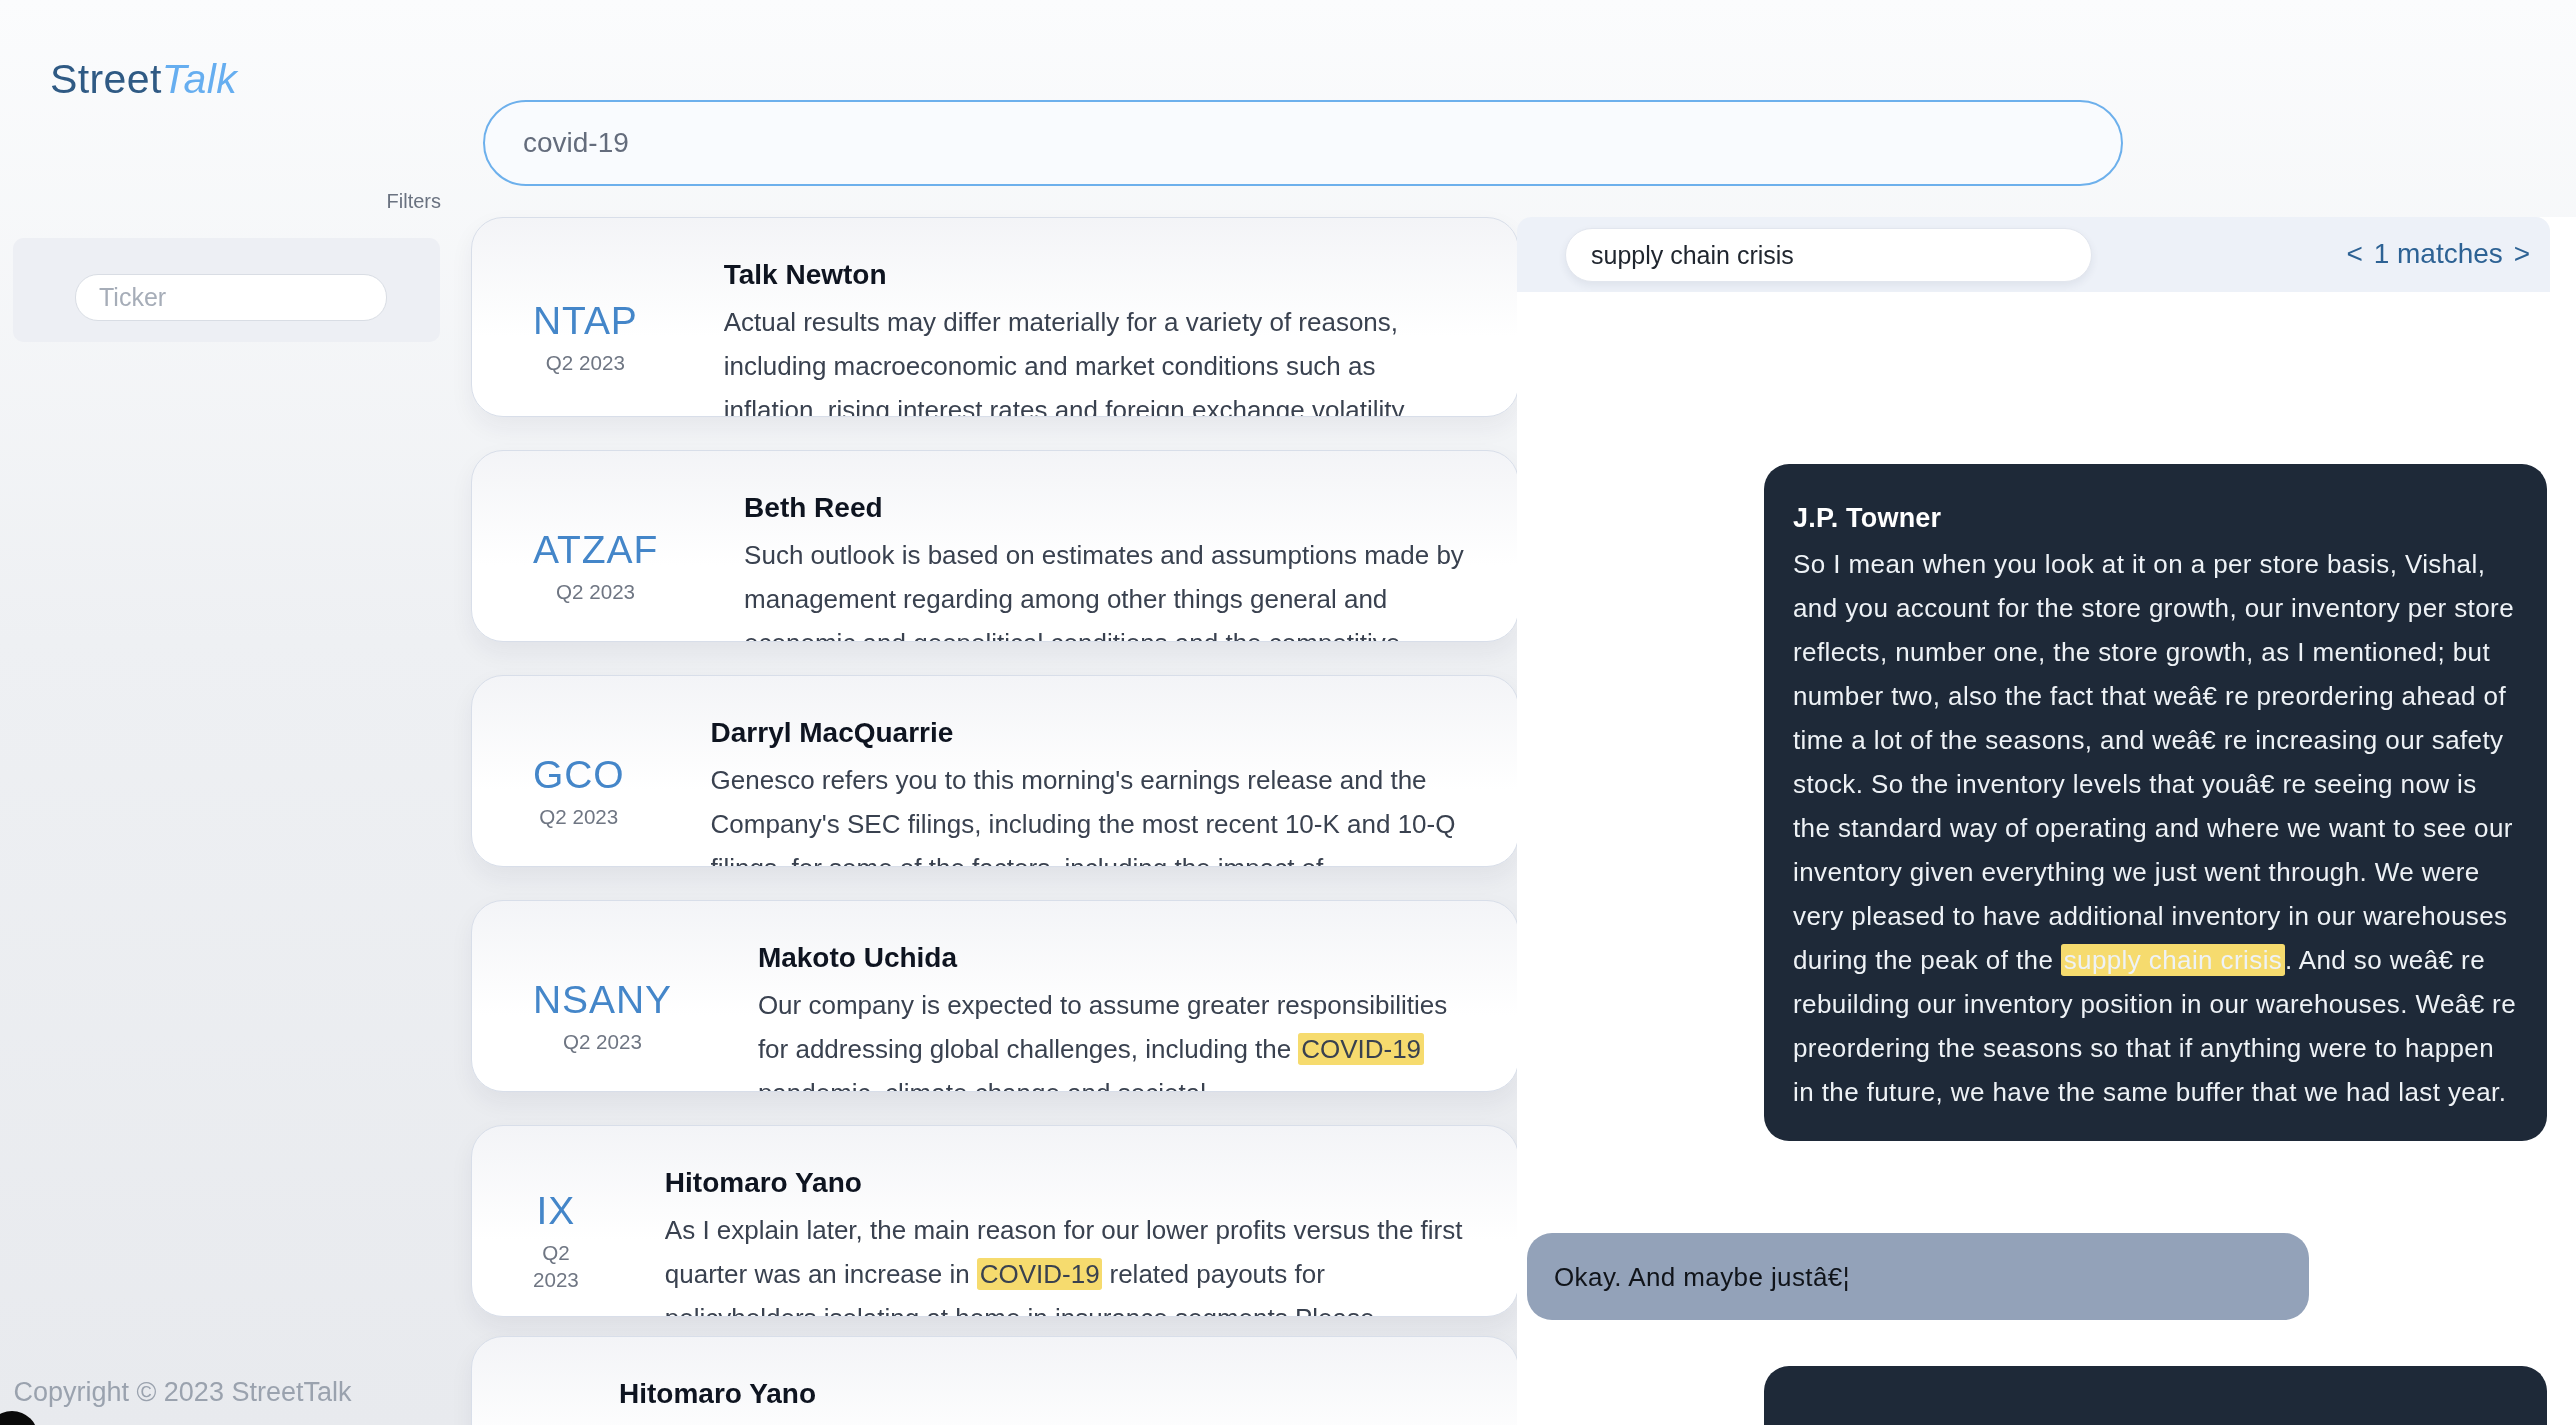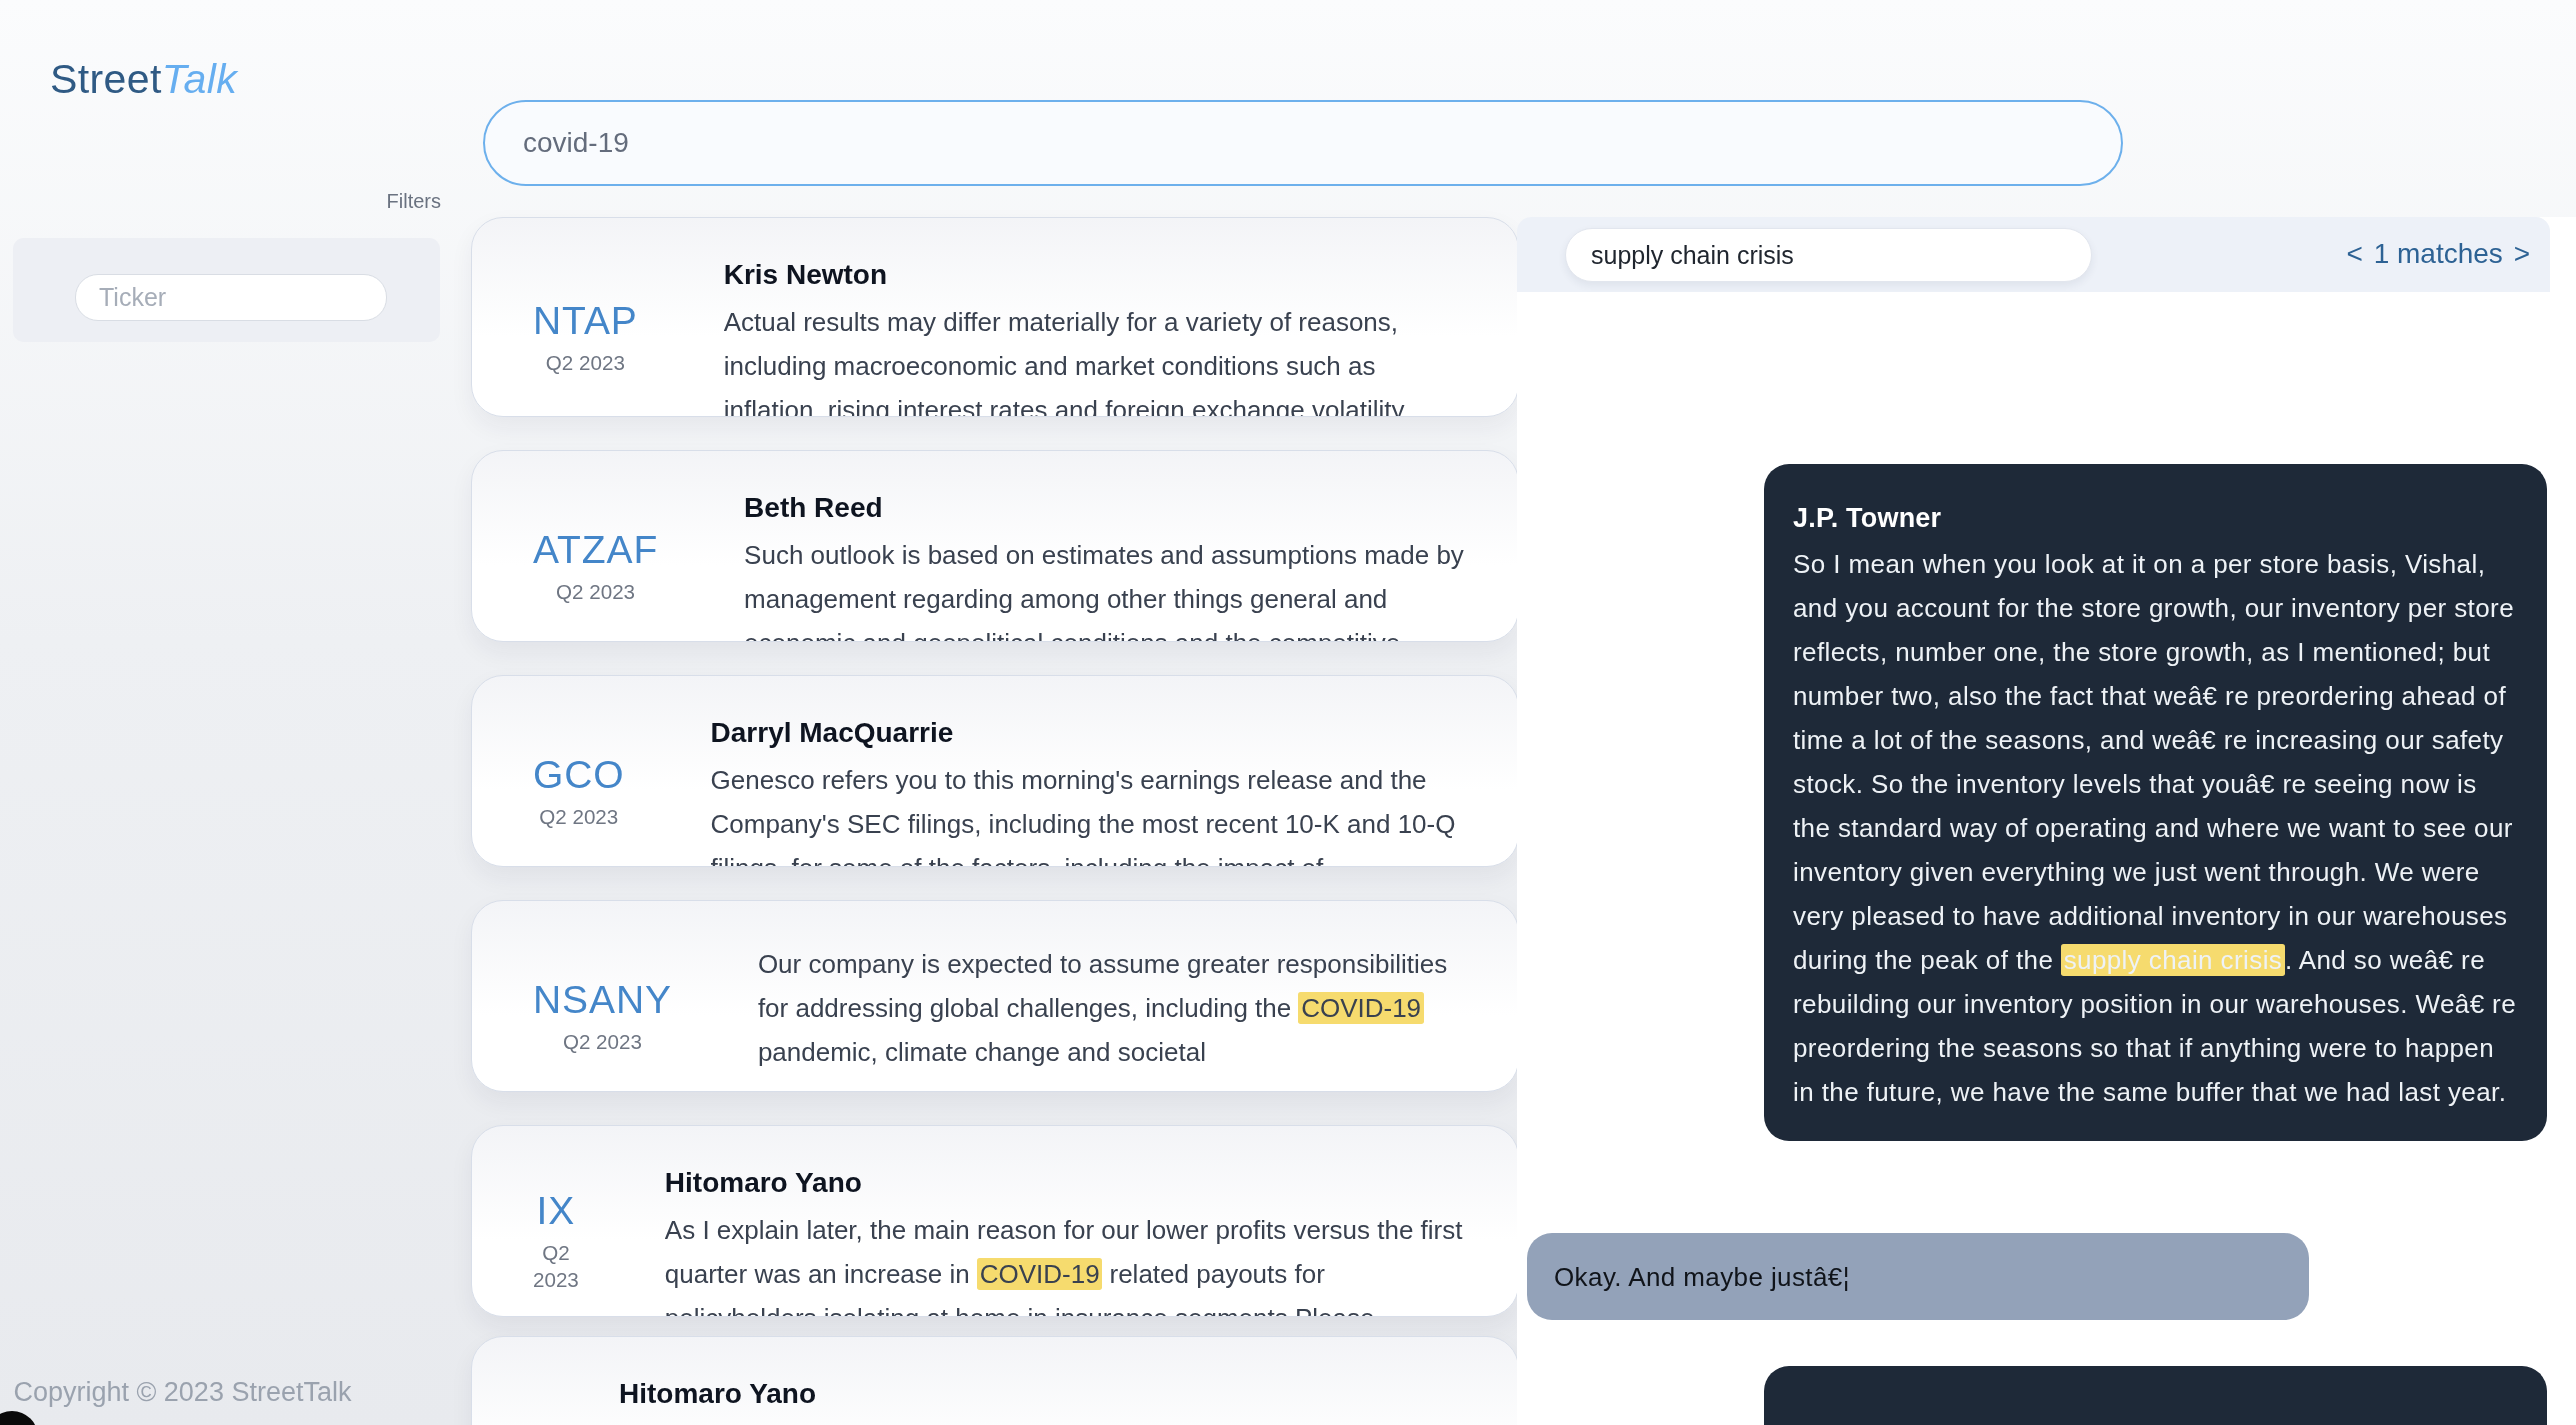--- a/index.html
+++ b/index.html
@@ -91,21 +91,21 @@
   <input class="ticker-input" type="text" placeholder="Ticker" style="">
 
   <input class="main-search" type="text" value="covid-19" style="">
 
   <div class="card c1">
     <div class="card-left">
       <div class="card-ticker">NTAP</div>
       <div class="card-quarter">Q2 2023</div>
     </div>
     <div class="card-text">
-      <div class="card-speaker">Kris Newton</div>
+      <div class="card-speaker">Talk Newton</div>
       <div class="card-snippet"><span>Actual results may differ materially for a variety of reasons, including macroeconomic and market conditions such as inflation, rising interest rates and foreign exchange volatility,</span></div>
     </div>
   </div>
 
   <div class="card c2">
     <div class="card-left">
       <div class="card-ticker">ATZAF</div>
       <div class="card-quarter">Q2 2023</div>
     </div>
     <div class="card-text">
@@ -124,20 +124,21 @@
       <div class="card-snippet"><span>Genesco refers you to this morning's earnings release and the Company's SEC filings, including the most recent 10-K and 10-Q filings, for some of the factors, including the impact of</span></div>
     </div>
   </div>
 
   <div class="card c4">
     <div class="card-left">
       <div class="card-ticker">NSANY</div>
       <div class="card-quarter">Q2 2023</div>
     </div>
     <div class="card-text">
+      <div class="card-speaker">Makoto Uchida</div>
       <div class="card-snippet"><span>Our company is expected to assume greater responsibilities for addressing global challenges, including the </span><span class="hl">COVID-19</span><span> pandemic, climate change and societal</span></div>
     </div>
   </div>
 
   <div class="card c5">
     <div class="card-left">
       <div class="card-ticker">IX</div>
       <div class="card-quarter">Q2 2023</div>
     </div>
     <div class="card-text">

